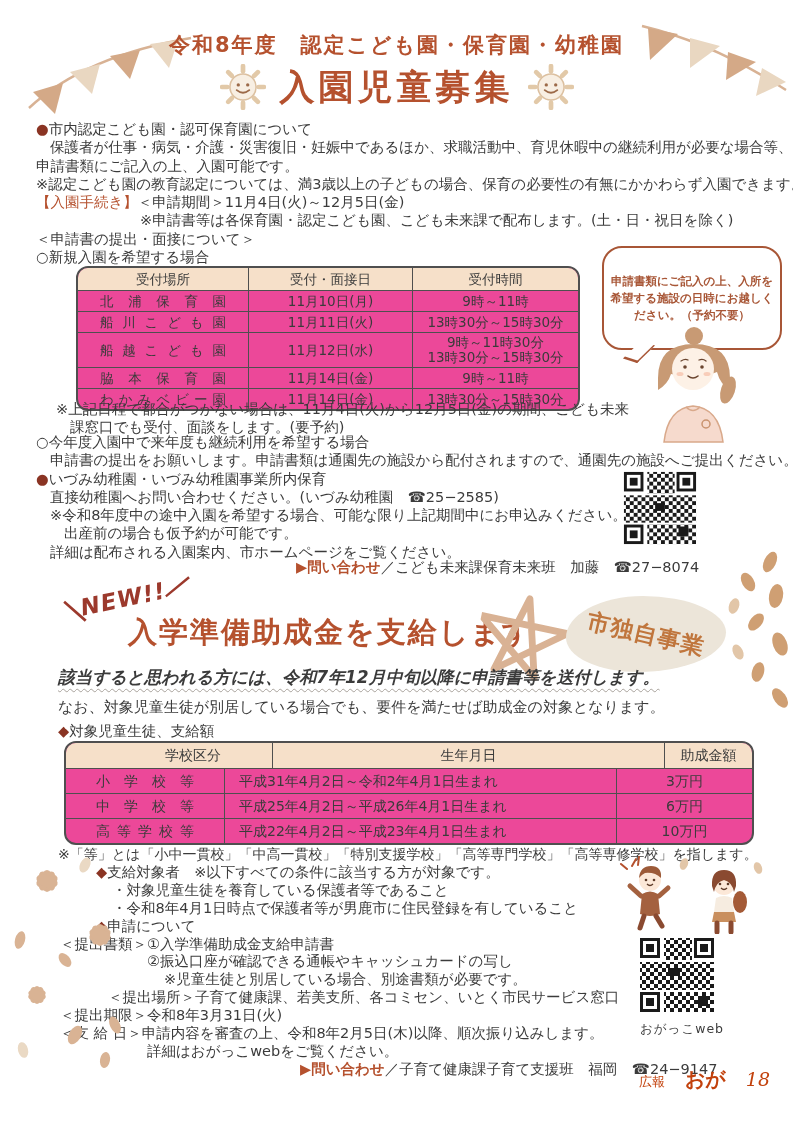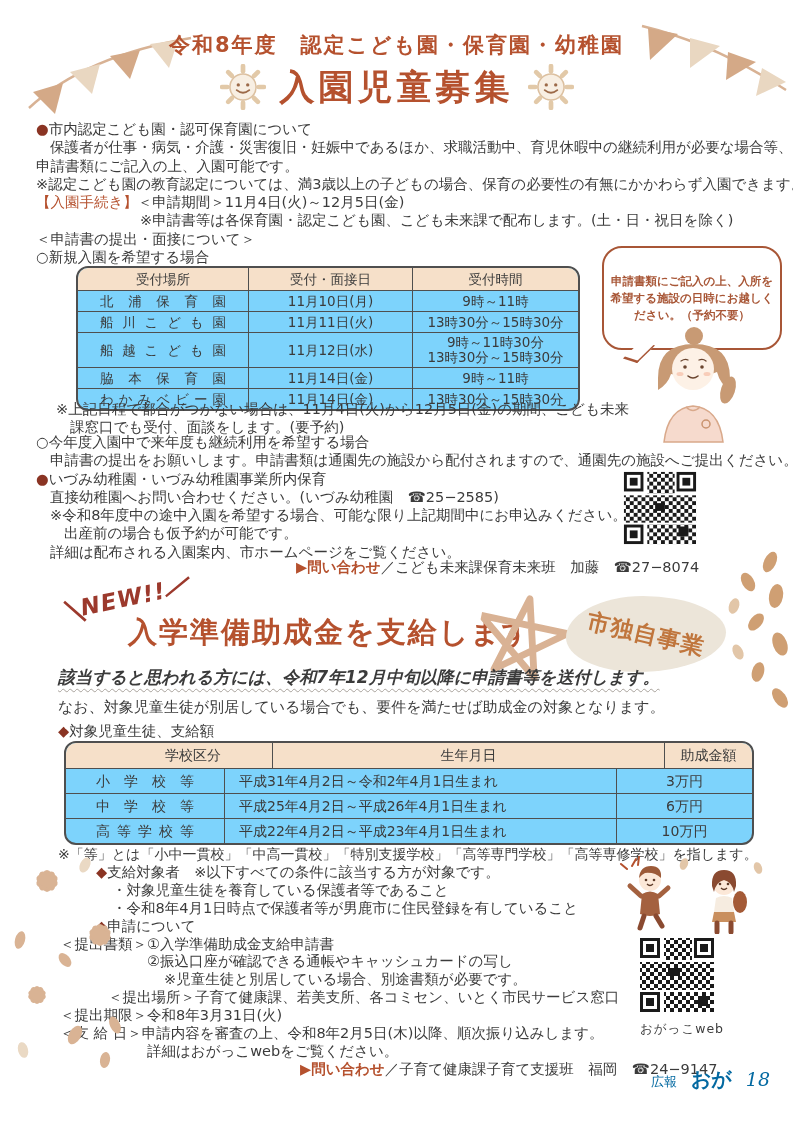--- a/index.html
+++ b/index.html
@@ -12,21 +12,21 @@
   .hdr-row{top:64px;left:0;width:100%;display:flex;justify-content:center;align-items:center;gap:14px;}
   .hdr-title{color:#b5512e;font-weight:bold;font-size:35px;letter-spacing:4px;line-height:44px;}
   
   .blk{white-space:nowrap;}
   .blk div{height:18.3px;}
   .mk{color:#8a3423;}
   .red{color:#b5512e;}
   .ind1{padding-left:14px;} .ind2{padding-left:28px;} .ind4{padding-left:104px;}
   .lA{padding-left:36px;} .lB{padding-left:52px;} .lC{padding-left:87px;} .lD{padding-left:104px;}
   
-  .tbl{border:2px solid #4f4f4f;border-radius:12px;overflow:hidden;background:#7dd3fc;}
+  .tbl{border:2px solid #4f4f4f;border-radius:12px;overflow:hidden;background:#ec4899;}
   .tr{display:flex;}
   .tr + .tr{border-top:1.5px solid #4f4f4f;}
   .td{display:flex;align-items:center;justify-content:center;text-align:center;}
   .td + .td{border-left:1.5px solid #4f4f4f;}
   .th-row{background:#f6e0c9;}
   .tbl1 .tr{height:20px;} .tbl1 .tall{height:34px;} .tbl1 .th-row{height:22px;}
   .tbl1 .c1{width:170px;} .tbl1 .c2{width:163px;} .tbl1 .c3{flex:1;font-size:13px;}
   .tbl1 .td{font-size:13.5px;}
   .pre{white-space:pre-line;line-height:15px;}
   .just{display:block;width:100%;text-align:justify;text-align-last:justify;padding:0 22px;box-sizing:border-box;}
@@ -50,21 +50,21 @@
         border-radius:48% 52% 55% 45% / 55% 48% 52% 45%;display:flex;align-items:center;justify-content:center;}
   .blob span{color:#c0763d;font-weight:bold;font-size:23px;letter-spacing:1px;transform:rotate(13deg);white-space:nowrap;}
   .lead{left:58px;top:668px;font-size:17px;font-weight:bold;
         text-decoration:underline wavy #a8a29b 1px;text-underline-offset:5px;font-style:italic;}
   .lead2{left:58px;top:698px;font-size:15px;}
   .note-s{font-size:14px;}
   
   .contact{font-size:14.5px;white-space:nowrap;}
   .qr{display:block;}
   .qr-cap{font-size:12.5px;letter-spacing:1px;color:#3b3b3b;}
-  .footer{left:620px;top:1070px;width:150px;display:flex;align-items:baseline;justify-content:flex-end;gap:14px;color:#0369a1;}
+  .footer{left:620px;top:1070px;width:150px;display:flex;align-items:baseline;justify-content:flex-end;gap:20px;color:#c2410c;}
   .f-lab{font-size:13px;} .f-name{font-size:20px;font-weight:bold;}
   .f-page{font-size:19px;font-style:italic;font-family:"DejaVu Serif",serif;}
 </style>
 </head>
 <body>
 
 <div class="page">
 
   <svg class="abs" style="left:25px;top:30px;" width="170" height="88" viewBox="0 0 170 88">
     <path d="M4,78 Q60,26 166,8" stroke="#d8b294" fill="none" stroke-width="2.5"></path>

